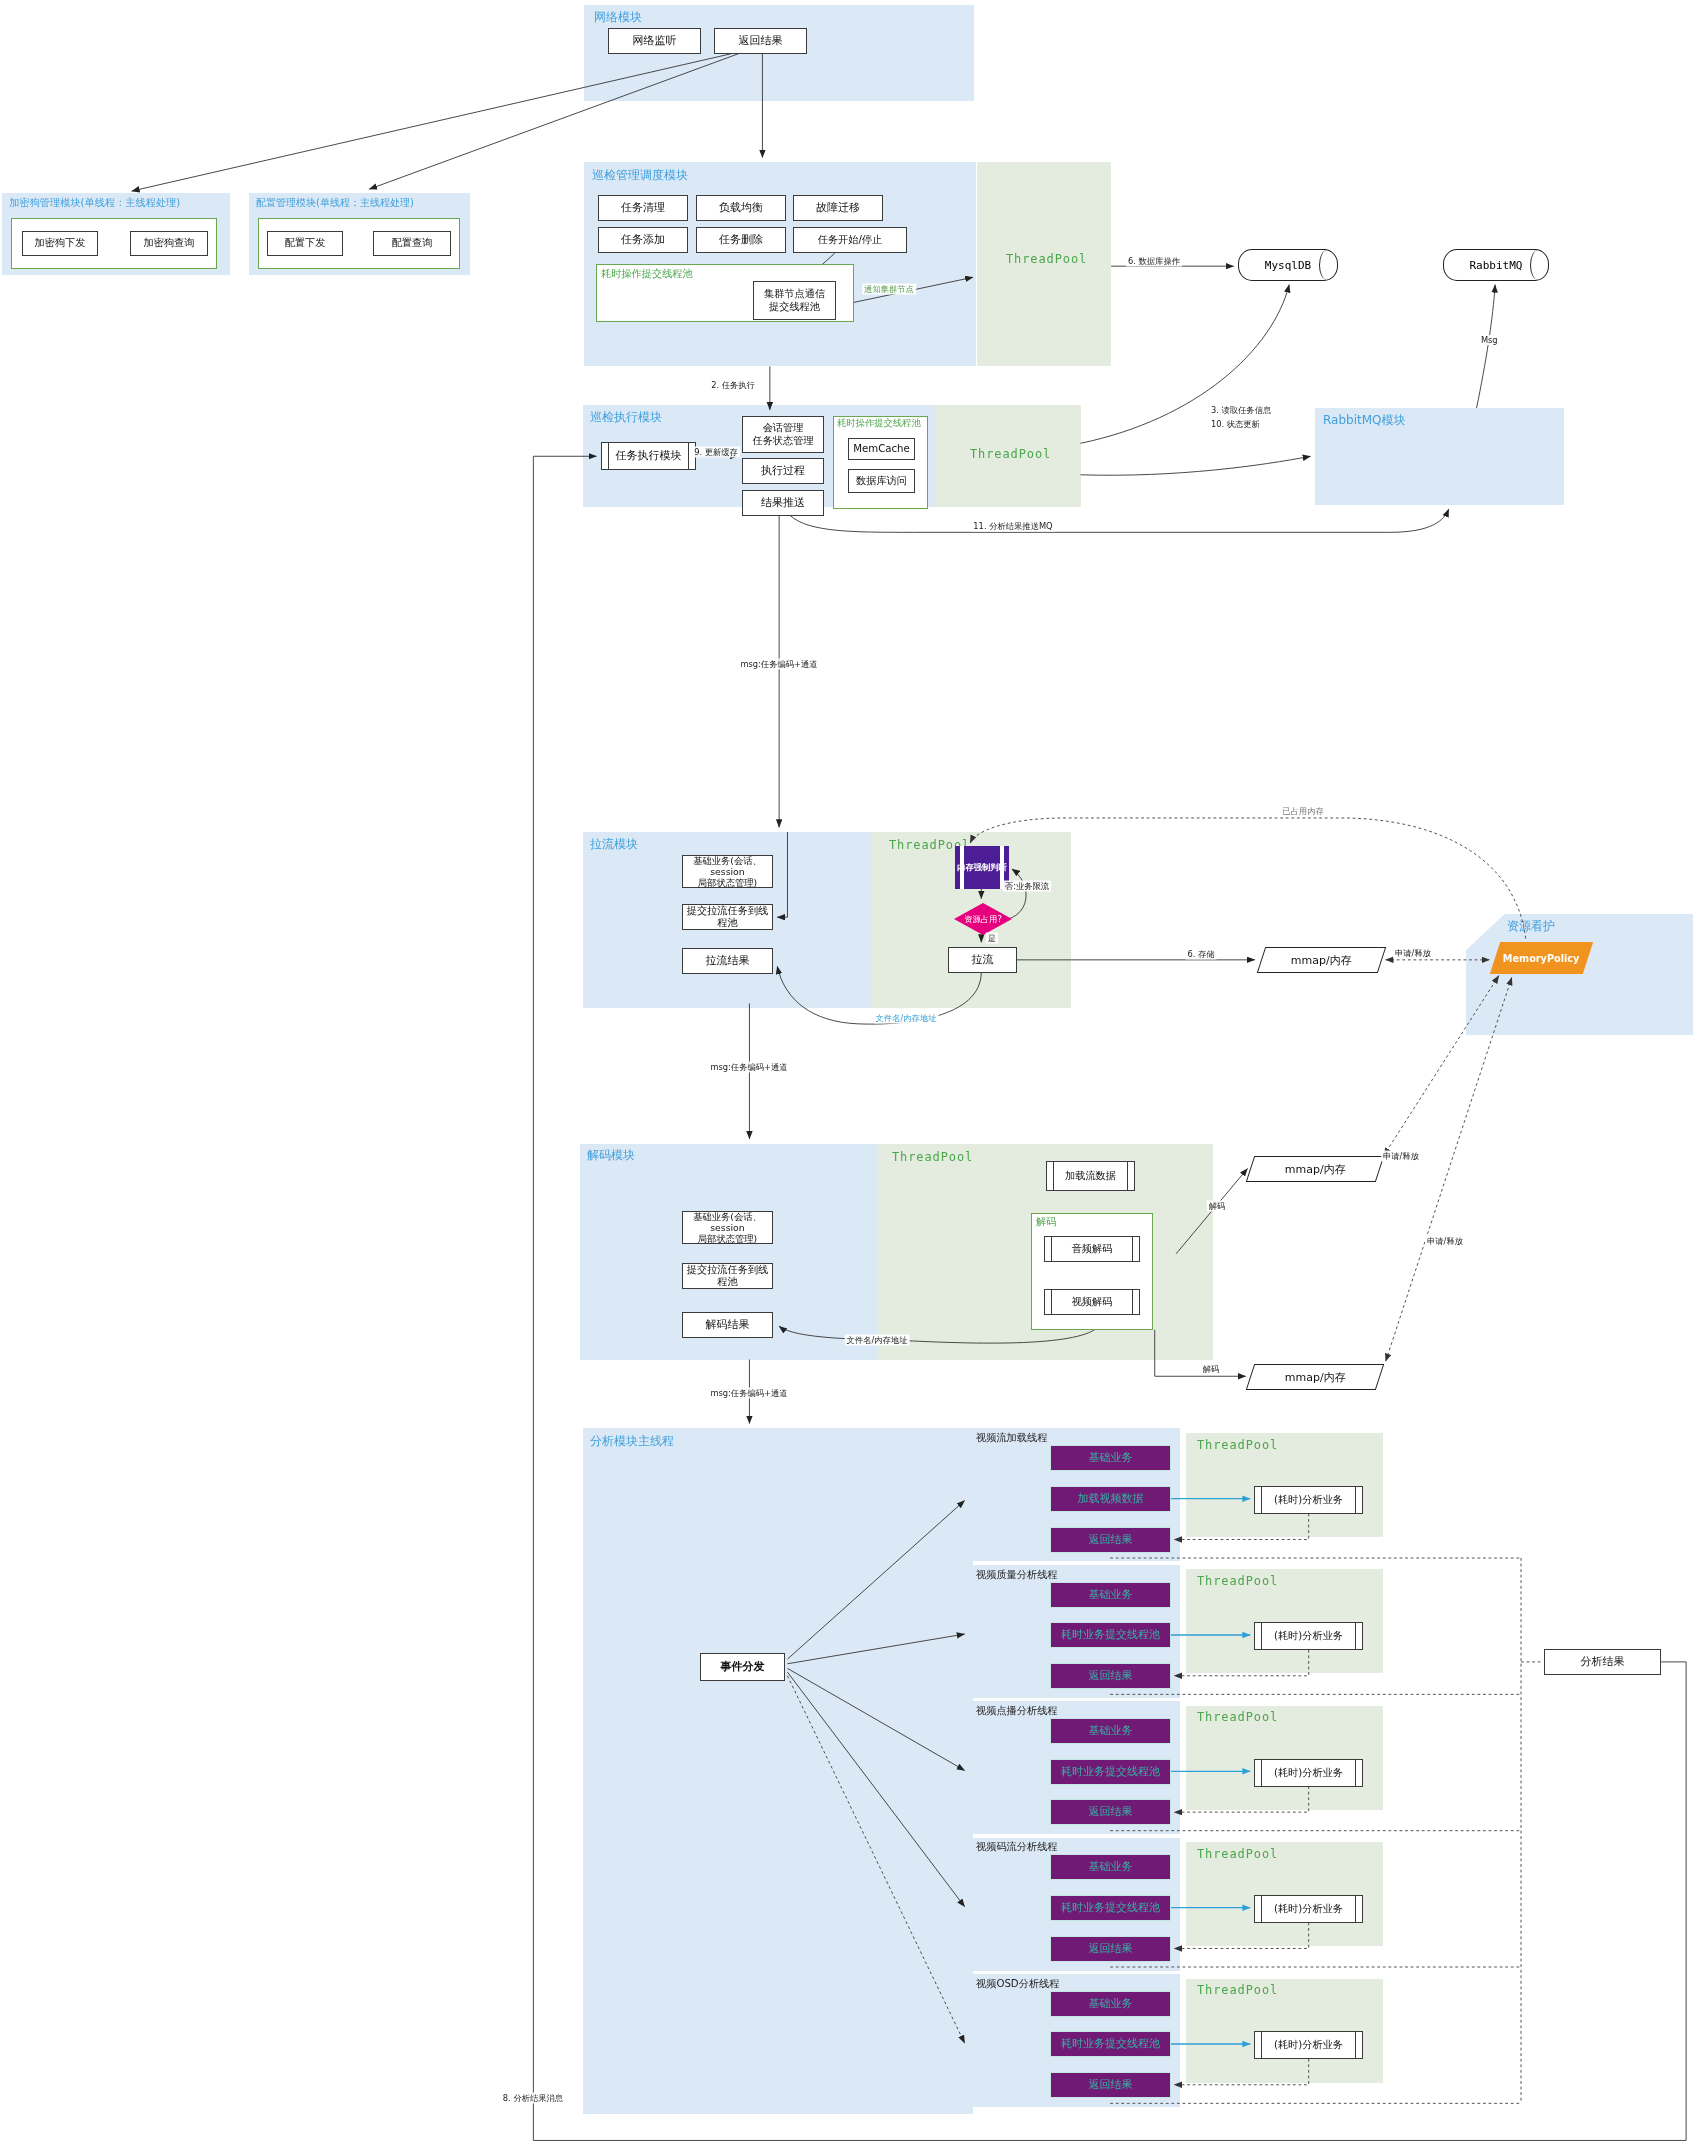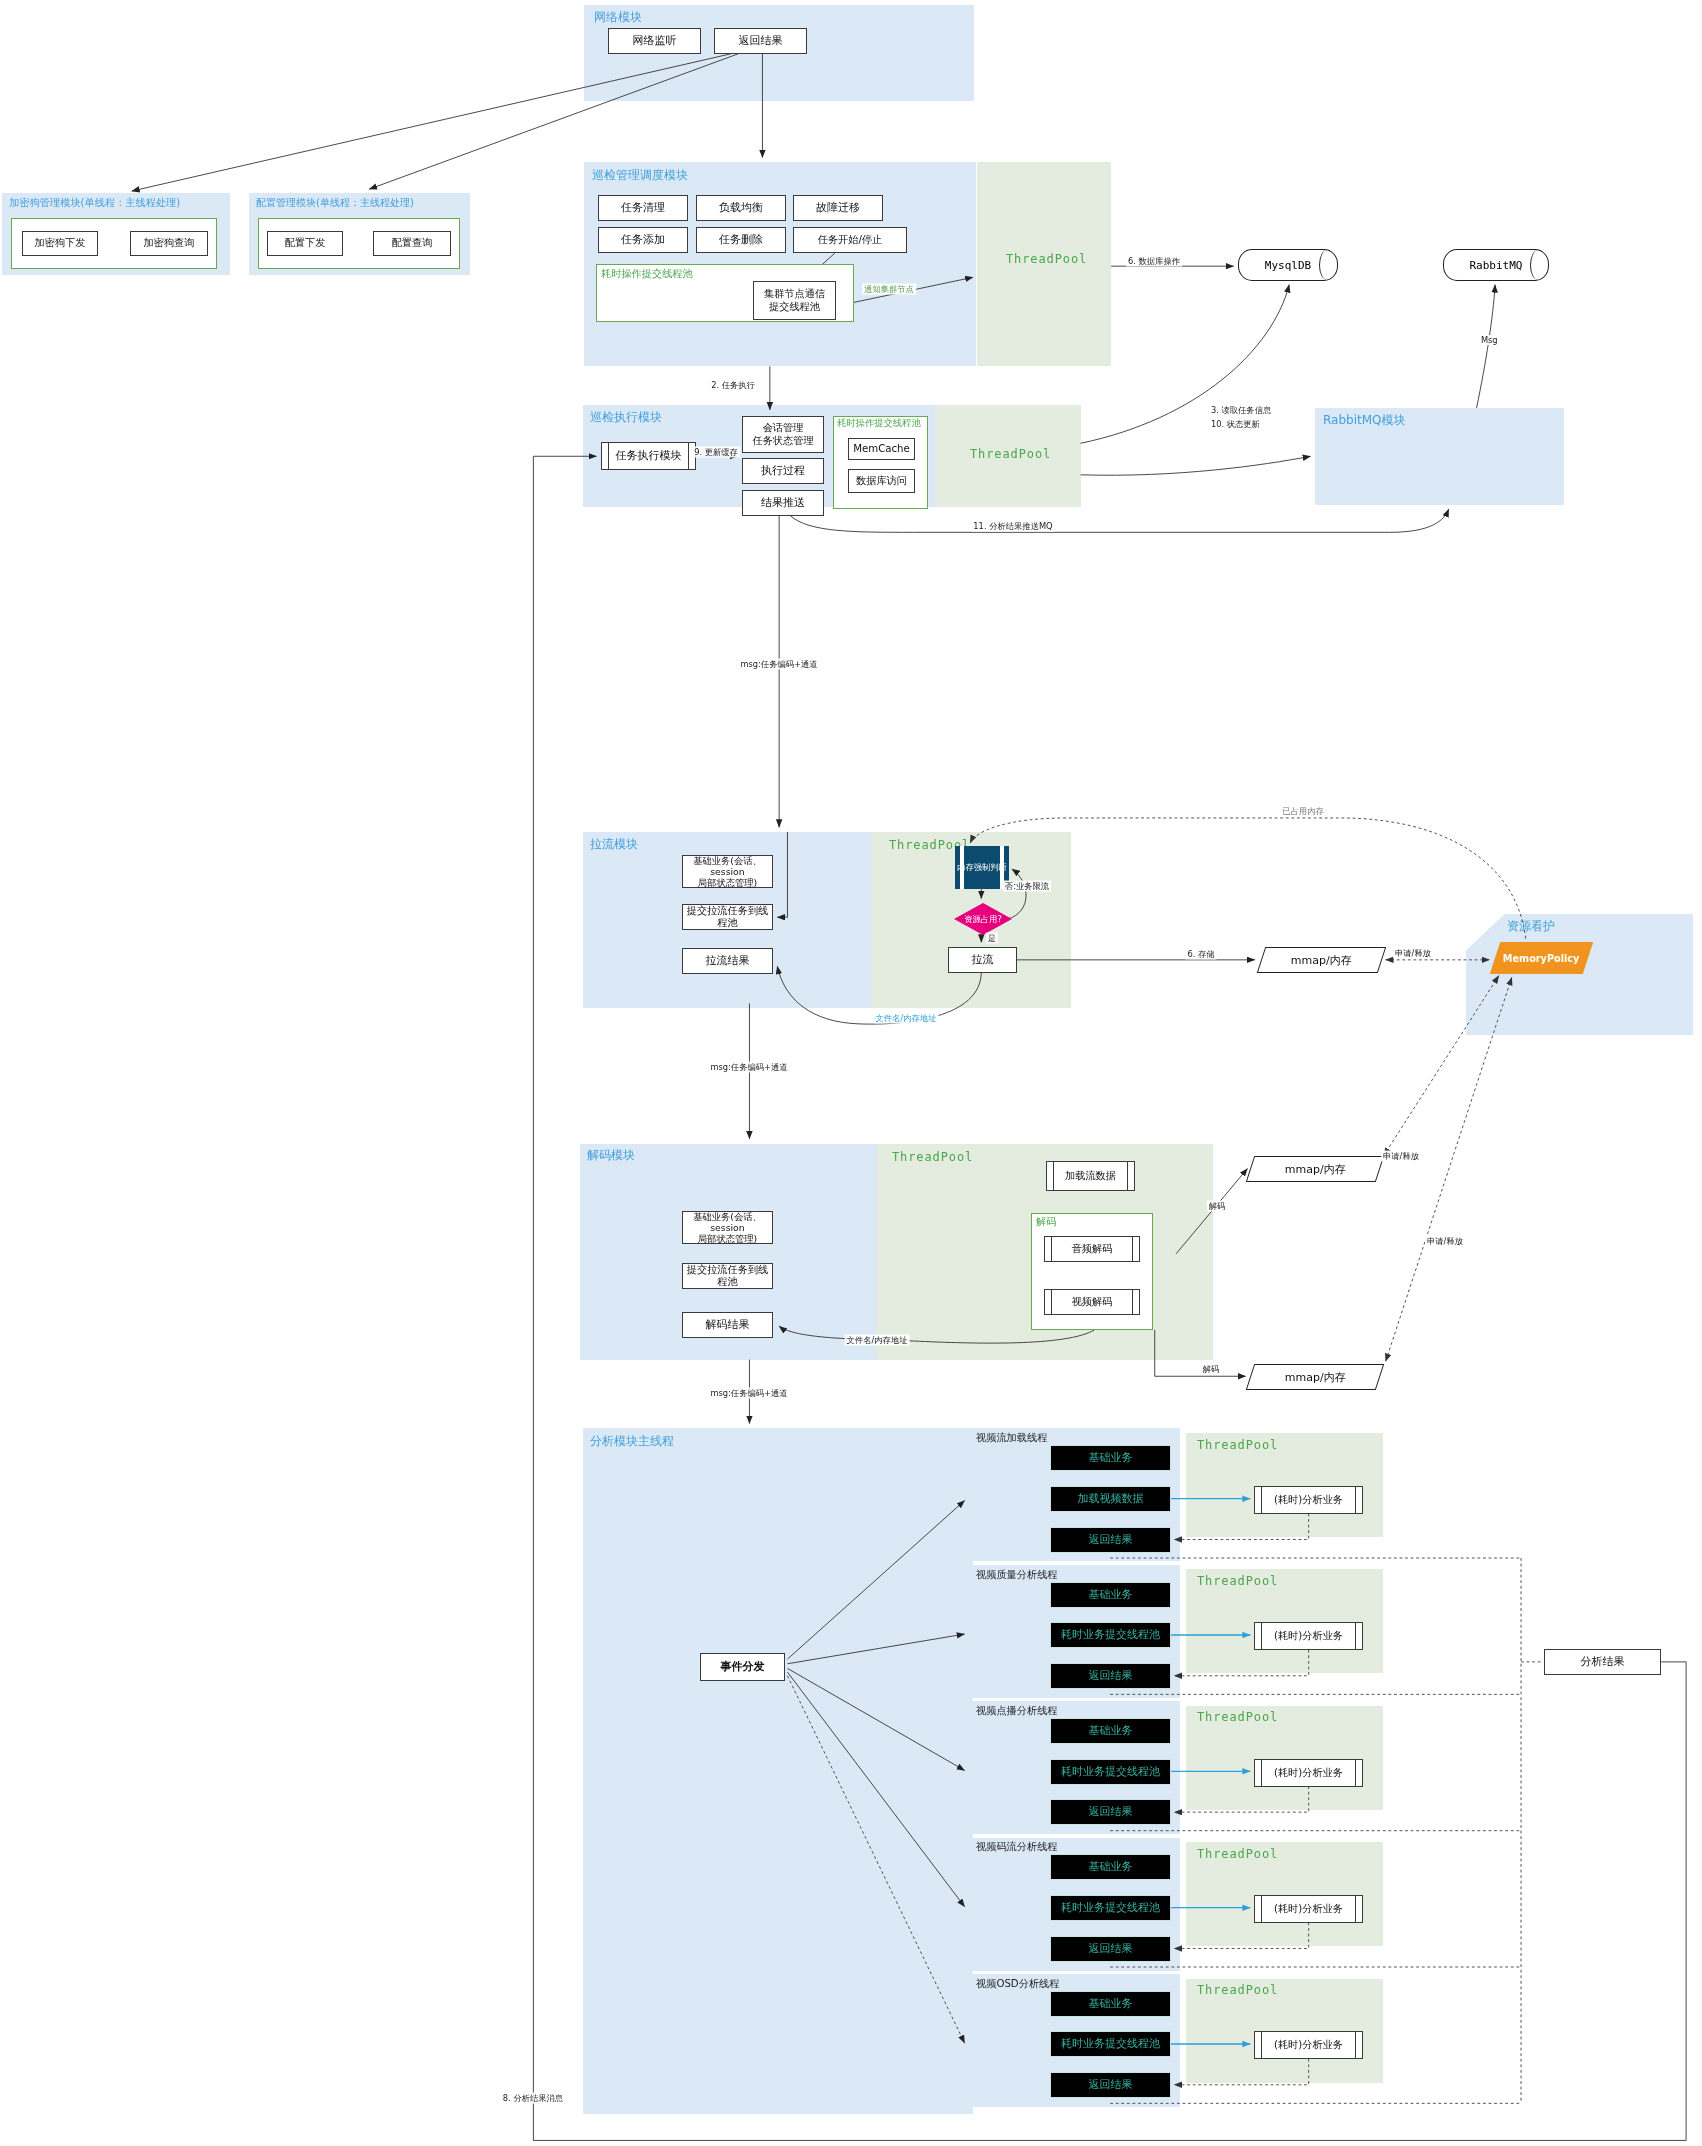--- a/index.html
+++ b/index.html
@@ -11,22 +11,22 @@
   .gboxtitle{position:absolute;z-index:9;font-size:10.2px;color:#4ca64c;white-space:nowrap;}
   .lane-title{position:absolute;z-index:9;font-size:10.2px;color:#222;white-space:nowrap;}
   .tp{position:absolute;z-index:8;font-family:"DejaVu Sans Mono",monospace;font-size:12px;color:#4ca64c;letter-spacing:0.9px;white-space:nowrap;}
   .box{position:absolute;z-index:10;background:#fff;border:1.3px solid #3a3a3a;display:flex;flex-direction:column;align-items:center;justify-content:center;text-align:center;font-size:11px;color:#111;line-height:1.2;box-sizing:border-box;}
   .box .l2{font-size:10.2px;}
   .small{font-size:10.2px;}
   .subbox::before,.subbox::after{content:"";position:absolute;top:0;bottom:0;width:0;border-left:1.2px solid #3a3a3a;}
   .subbox::before{left:5.6px;}
   .subbox::after{right:5.6px;}
   .greenbox{position:absolute;z-index:6;background:#fff;border:1.2px solid #6aa84f;box-sizing:border-box;}
-  .lanebox{background:#000000;border:0.9px solid #c5e6de;color:#38b2a3;font-family:Liberation Serif, serif;}
-  .fork{position:absolute;z-index:11;background:#0c4a6e;color:#fff;font-size:8.3px;display:flex;align-items:center;justify-content:center;text-align:left;box-sizing:border-box;}
+  .lanebox{background:#701a75;border:0.9px solid #c5e6de;color:#38b2a3;font-family:Liberation Serif, serif;}
+  .fork{position:absolute;z-index:11;background:#4c1d95;color:#fff;font-size:8.3px;display:flex;align-items:center;justify-content:center;text-align:left;box-sizing:border-box;font-weight:bold;}
   .fork::before,.fork::after{content:"";position:absolute;top:0;bottom:0;width:4.6px;background:#fff;}
   .fork::before{left:4.6px;}
   .fork::after{right:4.6px;}
   .diamond{position:absolute;z-index:11;background:#e6007e;color:#fff;font-size:8.3px;display:flex;align-items:center;justify-content:center;clip-path:polygon(50% 0,100% 50%,50% 100%,0 50%);}
   .para{position:absolute;z-index:11;background:#fff;border:1.4px solid #222;transform:skewX(-18deg);display:flex;align-items:center;justify-content:center;box-sizing:border-box;}
   .para>span{transform:skewX(18deg);font-size:11px;color:#111;white-space:nowrap;}
   .policy{background:#f0941f;border:none;}
   .policy>span{color:#fff;font-weight:bold;font-size:9.7px;}
   .chip{position:absolute;z-index:22;transform:translate(-50%,-50%);font-size:8.3px;color:#222;background:rgba(255,255,255,.92);padding:0 1.9px;white-space:nowrap;}
   .chipL{position:absolute;z-index:22;font-size:8.3px;color:#222;background:rgba(255,255,255,.92);padding:0 1.9px;white-space:nowrap;}

